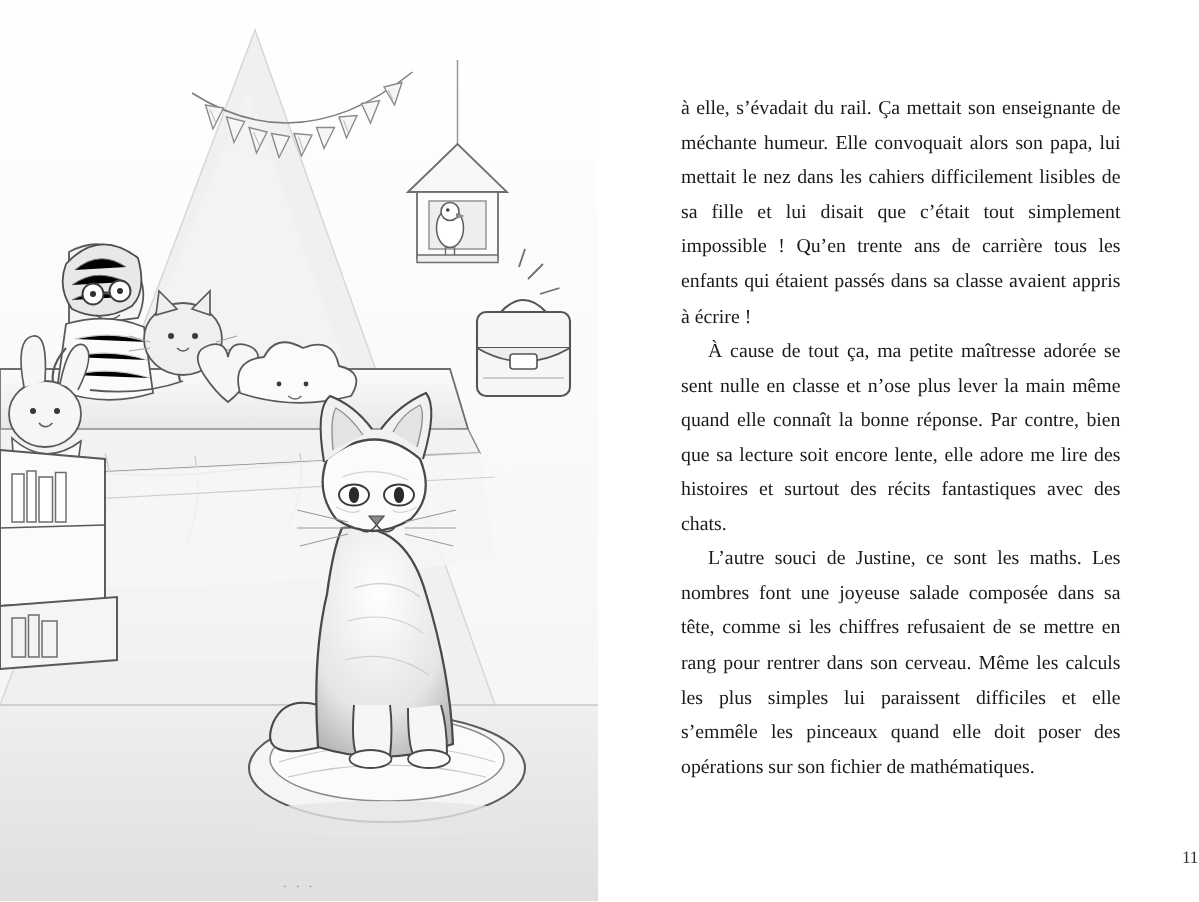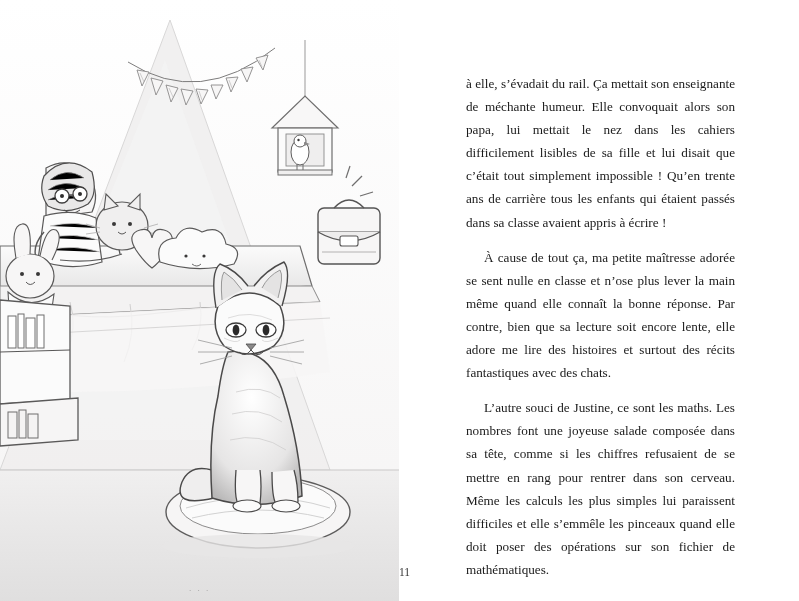--- a/index.html
+++ b/index.html
@@ -52,38 +52,38 @@
     height: 601px;
     background: #ffffff;
   }
   .text-column {
     position: absolute;
     left: 55px;
     top: 60px;
     width: 293px;
   }
   .text-column p {
-    margin: 12px;
+    margin: 0;
     font-family: "Liberation Serif", serif;
     font-size: 13.2px;
     line-height: 23.1px;
     color: #1a1a1a;
     text-align: justify;
     text-justify: inter-word;
     hyphens: manual;
   }
   .text-column p.indent {
     text-indent: 18px;
   }
   .folio {
     position: absolute;
     left: 0;
     top: 566px;
     width: 400px;
-    text-align: left;
+    text-align: right;
     font-family: "Liberation Serif", serif;
     font-size: 11.5px;
     color: #333333;
   }
 </style>
 </head>
 <body>
 
 <div class="spread">
 

